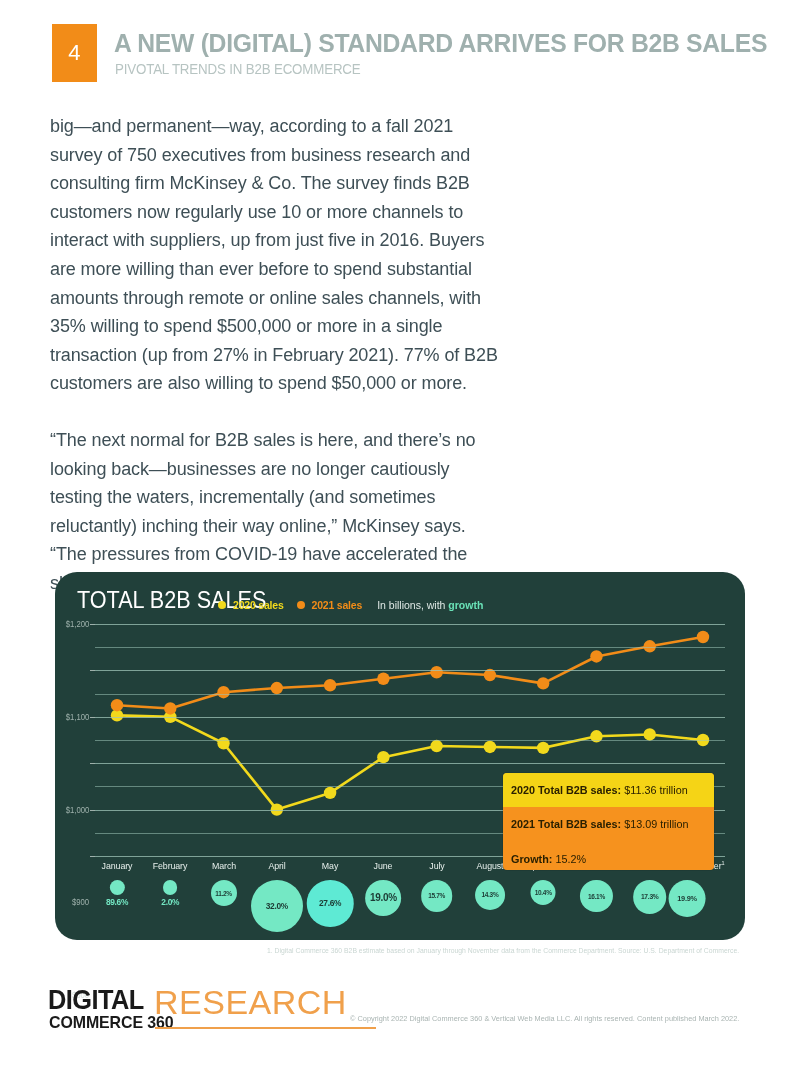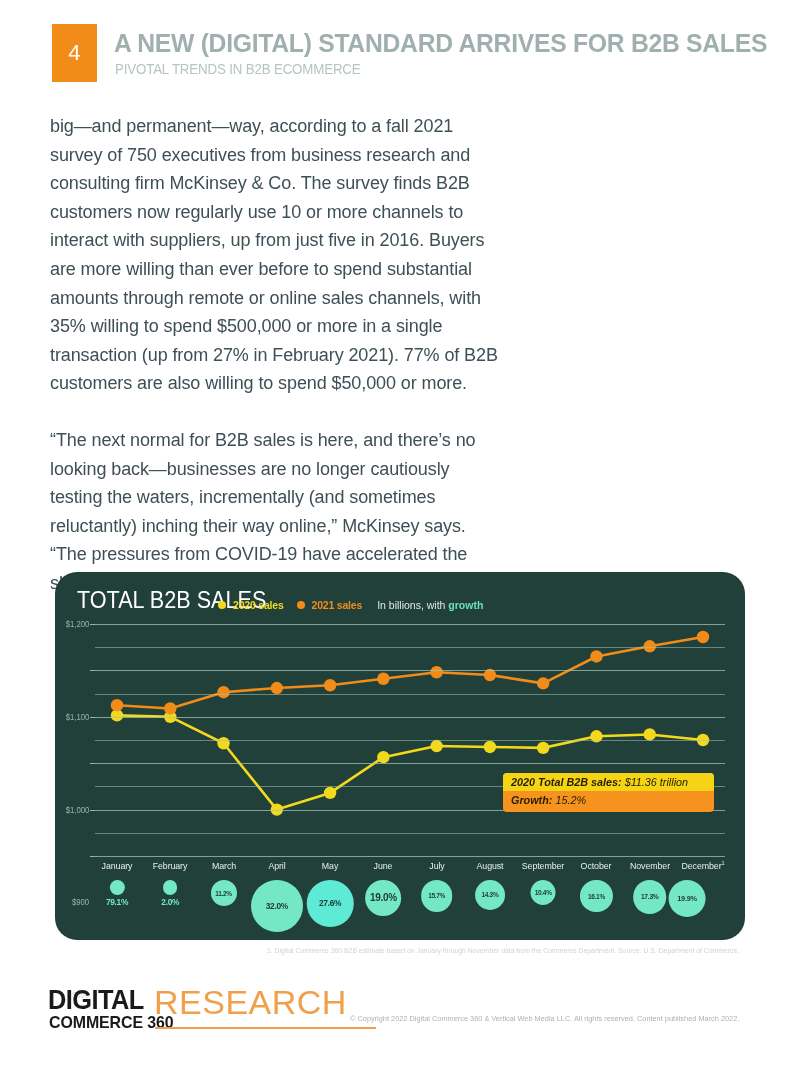--- a/index.html
+++ b/index.html
@@ -110,21 +110,21 @@
   }
 
   
   .callout {
     position: absolute; left: 503px; top: 773px;
     width: 211px; border-radius: 4px; overflow: hidden;
     background: #f6921e;
     font-size: 10.8px; line-height: 16.4px;
     box-shadow: 0 0 0 1px rgba(0,0,0,.08);
   }
-  .co-row { padding: 1px 8px; white-space: nowrap; color: #2a2000; font-style: italic; }
+  .co-row { padding: 9px 8px; white-space: nowrap; color: #2a2000; }
   .co-row.r1 { background: #f5d416; }
   .co-row.r3 { padding-bottom: 3px; }
   .co-row b { font-weight: bold; }
   .co-row span { font-weight: 400; }
 
   
   .footnote {
     position: absolute; left: 267px; top: 946px;
     font-size: 7.2px; color: #c9d6d2; white-space: nowrap;
     transform: scaleX(0.95); transform-origin: left center;
@@ -252,21 +252,21 @@
         <div class="month" style="left: 341.636px;">July</div>
         <div class="month" style="left: 394.909px;">August</div>
         <div class="month" style="left: 448.182px;">September</div>
         <div class="month" style="left: 501.455px;">October</div>
         <div class="month" style="left: 554.727px;">November</div>
         <div class="month" style="left: 608px;">December<sup>1</sup></div>
       </div>
     <div class="bubbles" id="bubbles">
         <div class="bub-wrap" style="left: 22px;">
           <div class="bub" style="width: 14.875px; height: 14.875px; background: rgb(116, 232, 196);"></div>
-          <div class="bub-out" style="color: rgb(116, 232, 196);">79.1%</div>
+          <div class="bub-out" style="color: rgb(116, 232, 196);">89.6%</div>
         </div>
         <div class="bub-wrap" style="left: 75.2727px;">
           <div class="bub" style="width: 14.5px; height: 14.5px; background: rgb(116, 232, 196);"></div>
           <div class="bub-out" style="color: rgb(116, 232, 196);">2.0%</div>
         </div>
         <div class="bub-wrap" style="left: 128.545px;">
           <div class="bub" style="width: 26px; height: 26px; background: rgb(116, 232, 196); font-size: 6.5px;">11.2%</div>
         </div>
         <div class="bub-wrap" style="left: 181.818px;">
           <div class="bub" style="width: 52px; height: 52px; background: rgb(116, 232, 196); font-size: 8.4px;">32.0%</div>
@@ -296,20 +296,24 @@
           <div class="bub" style="width: 36.875px; height: 36.875px; background: rgb(116, 232, 196); font-size: 7.375px;">19.9%</div>
         </div>
       </div>
   </div>
 
   <div class="callout">
     <div class="co-row r1">
       <b>2020 Total B2B sales:</b>
       <span>$11.36 trillion</span>
     </div>
+    <div class="co-row r2">
+      <b>2021 Total B2B sales:</b>
+      <span>$13.09 trillion</span>
+    </div>
     <div class="co-row r3">
       <b>Growth:</b>
       <span>15.2%</span>
     </div>
   </div>
 
   <div class="footnote">1. Digital Commerce 360 B2B estimate based on January through November data from the Commerce Department.   Source: U.S. Department of Commerce.</div>
 
   <div class="logo">
     <span class="logo-dig">DIGITAL</span>

